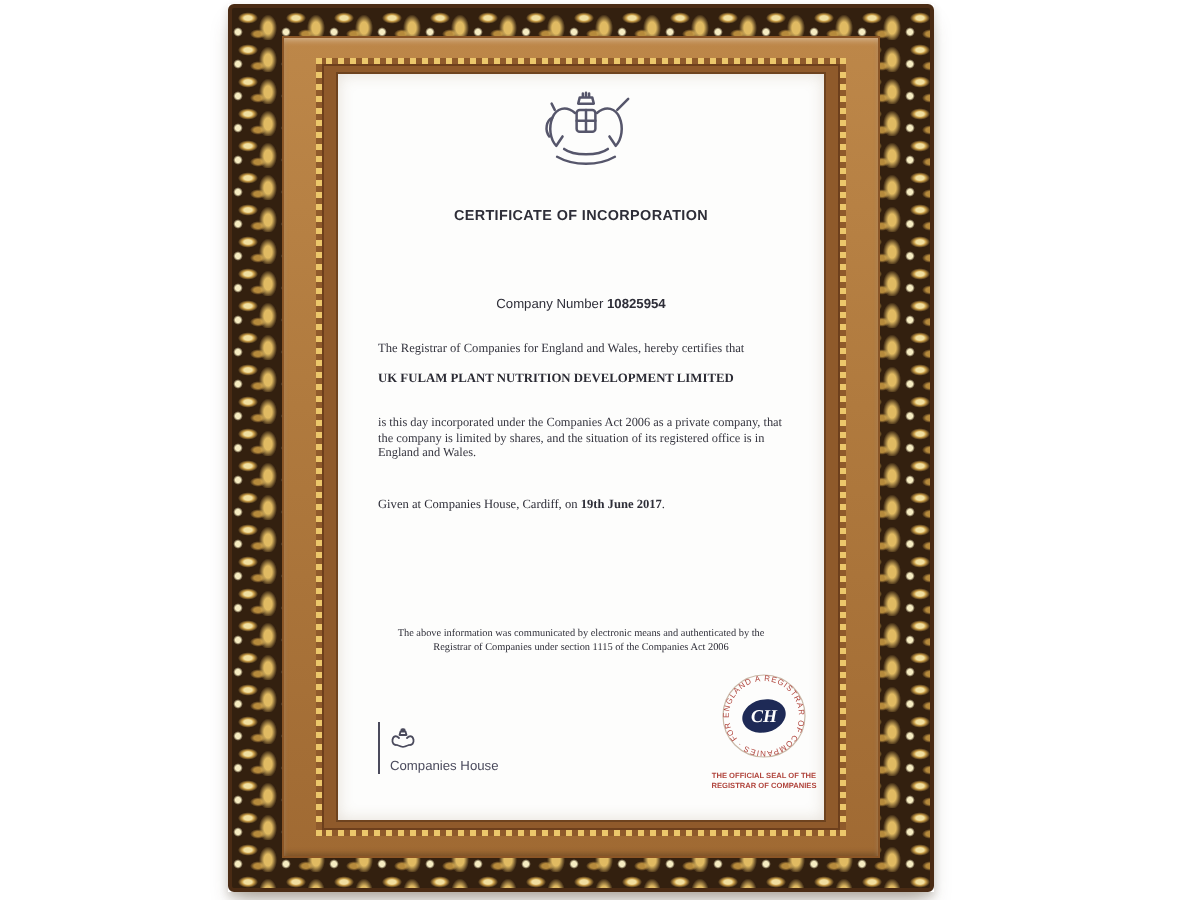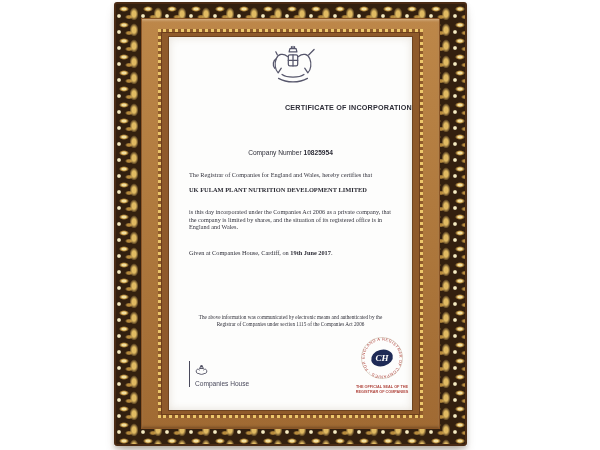--- a/index.html
+++ b/index.html
@@ -25,21 +25,21 @@
   .f-strip{position:absolute;top:27px;bottom:28px;left:44px;right:44px;
     background:#8f5a2b;border:3px dotted #ecc76b;
     box-shadow:inset 0 0 0 1px #6d3f1c;}
   .certificate{position:absolute;top:34px;bottom:35px;left:54px;right:54px;
     background:#fdfdfc;border:1px solid #6e431f;
     box-shadow:inset 0 0 8px rgba(120,90,50,.18);}
 
   
   .certificate *{color:#2e2e38;}
   .arms{position:absolute;left:99px;top:7px;}
-  .heading{position:absolute;left:0;top:67px;width:100%;text-align:right;
+  .heading{position:absolute;left:0;top:67px;width:100%;text-align:center;
     font-family:"Liberation Sans", sans-serif;font-weight:bold;
     font-size:7.2px;line-height:8.6px;letter-spacing:.2px;color:#2b2b36;}
   .comp-num{position:absolute;left:0;top:112px;width:100%;text-align:center;
     font-family:"Liberation Sans", sans-serif;font-size:6.6px;color:#33333e;}
   .comp-num b{font-weight:bold;}
   .certifies{position:absolute;left:20px;top:134px;font-size:6.3px;color:#35353f;}
   .cname{position:absolute;left:20px;top:149px;font-size:6.4px;font-weight:bold;color:#2b2b34;}
   .para{position:absolute;left:20px;top:171px;width:211px;font-size:6.2px;
         line-height:7.6px;color:#35353f;text-align:left;}
   .given{position:absolute;left:20px;top:212px;font-size:6.3px;color:#35353f;}

